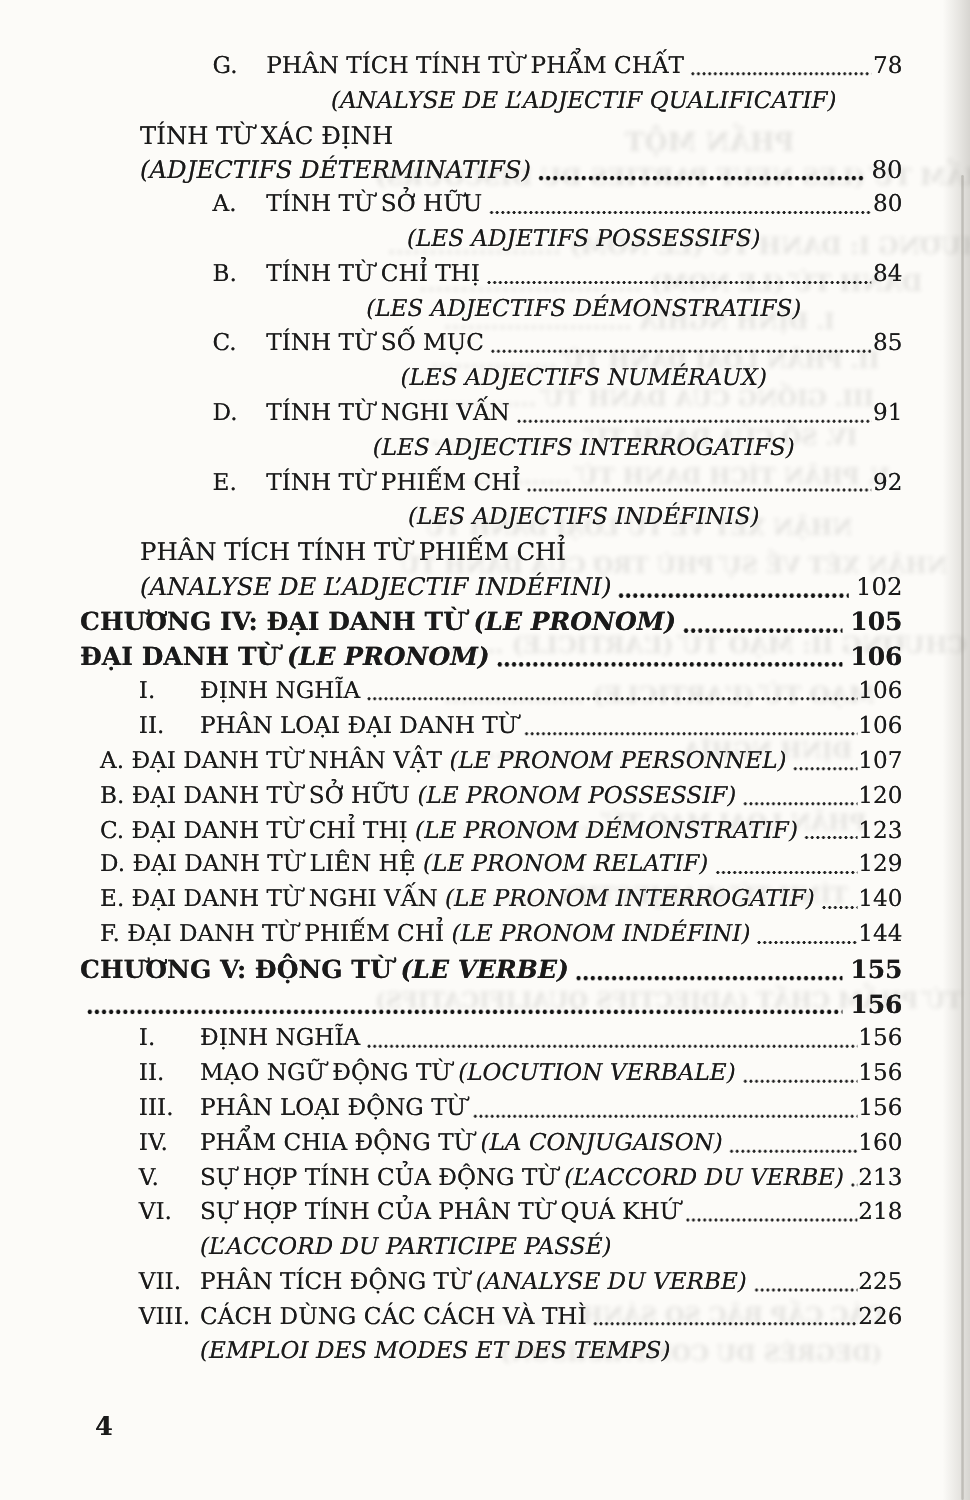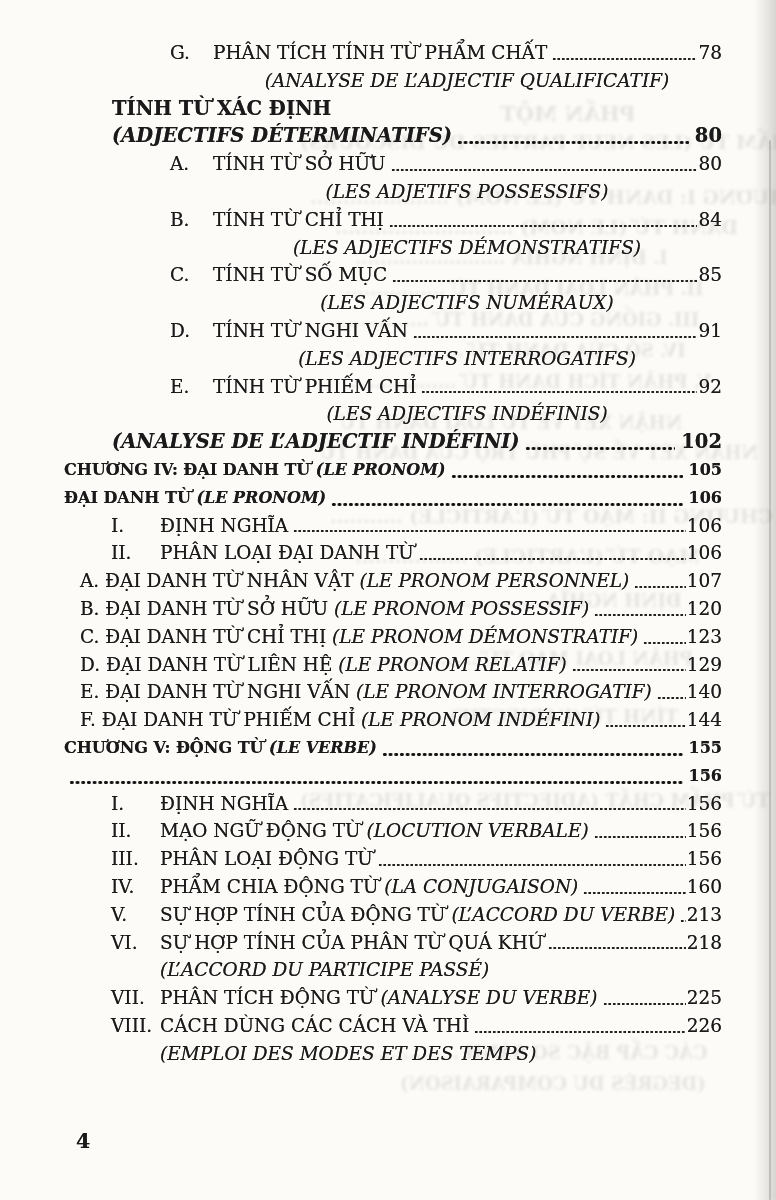--- a/index.html
+++ b/index.html
@@ -8,22 +8,22 @@
     background:#fcfbf8;overflow:hidden;
     font-family:"DejaVu Serif","Liberation Serif",serif;color:#1a1a1a;
   }
   
   .toc{position:absolute;left:0;top:39px;right:0;}
   .row{
     display:flex;align-items:baseline;height:27.8px;line-height:27.8px;
     font-size:18.5px;padding-right:54px;white-space:nowrap;
     text-shadow:0 0 .35px rgba(25,25,25,.75);
   }
-  .lv-chapter{padding-left:64px;font-weight:700;font-size:16px;}
-  .lv-section{padding-left:112px;font-weight:700;font-size:19.5px;}
+  .lv-chapter{padding-left:64px;font-weight:700;font-size:20px;}
+  .lv-section{padding-left:112px;font-weight:400;font-size:19.5px;}
   .lv-item1{padding-left:170px;}
   .lv-sub1{padding-left:212px;justify-content:center;}
   .lv-roman{padding-left:111px;}
   .lv-item2{padding-left:80px;}
   .lv-sub2{padding-left:160px;}
   .marker{flex:0 0 auto;display:inline-block;}
   .lv-item1 .marker{width:43px;}
   .lv-roman .marker{width:49px;}
   .txt{flex:0 0 auto;}
   .it{font-style:italic;}
@@ -137,20 +137,23 @@
       <div class="row lv-item1">
         <span class="marker">E.</span>
         <span class="txt"><span>TÍNH TỪ PHIẾM CHỈ </span></span>
         <span class="leader"></span>
         <span class="pnum">92</span>
       </div>
       <div class="row lv-sub1">
         <span class="txt"><span class="it">(LES ADJECTIFS INDÉFINIS)</span></span>
       </div>
       <div class="row lv-section">
+        <span class="txt"><span>PHÂN TÍCH TÍNH TỪ PHIẾM CHỈ</span></span>
+      </div>
+      <div class="row lv-section">
         <span class="txt"><span class="it">(ANALYSE DE L’ADJECTIF INDÉFINI)</span><span> </span></span>
         <span class="leader lb"></span>
         <span class="pnum">102</span>
       </div>
       <div class="row lv-chapter">
         <span class="txt"><span>CHƯƠNG IV: ĐẠI DANH TỪ </span><span class="it">(LE PRONOM)</span></span>
         <span class="leader lb"></span>
         <span class="pnum">105</span>
       </div>
       <div class="row lv-chapter">

